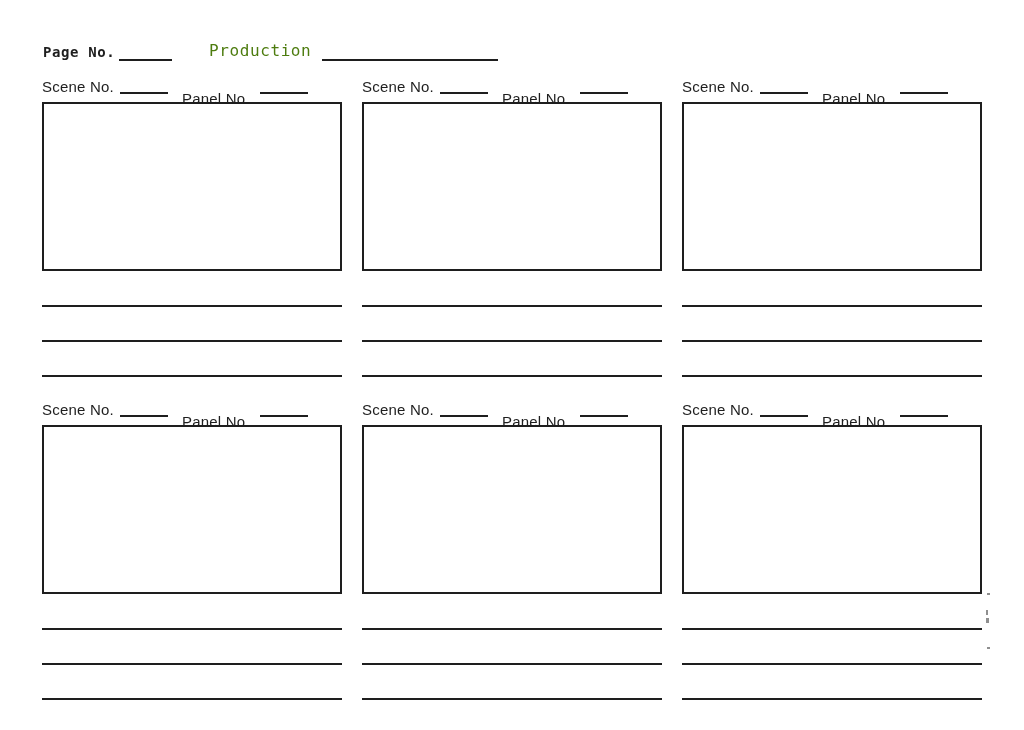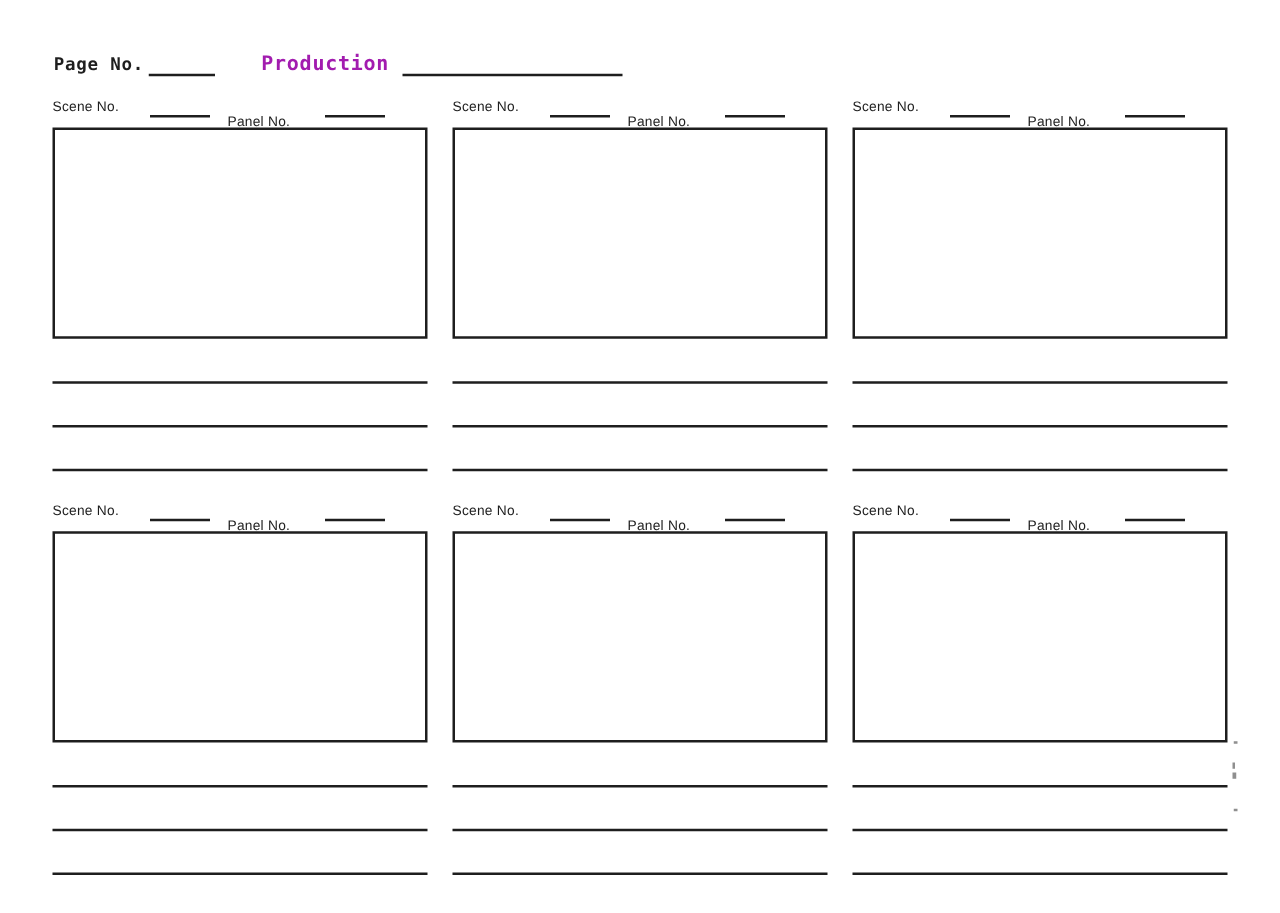--- a/index.html
+++ b/index.html
@@ -19,41 +19,41 @@
     font-size:14px;font-weight:600;letter-spacing:0.6px;
     line-height:14px;white-space:nowrap;color:#1e1e1e;
   }
   .hdr-page-line{
     position:absolute;left:119px;top:59px;width:53px;height:2px;
     background:#1e1e1e;overflow:hidden;font-size:11px;
   }
   .hdr-prod-label{
     position:absolute;left:209px;top:42px;
     font-family:"DejaVu Sans Mono",monospace;
-    font-size:16px;font-weight:700;letter-spacing:0.6px;
-    line-height:17px;white-space:nowrap;color:#a21caf;
+    font-size:16px;font-weight:400;letter-spacing:0.6px;
+    line-height:17px;white-space:nowrap;color:#4d7c0f;
   }
   .hdr-prod-line{
     position:absolute;left:322px;top:59px;width:176px;height:2px;
     background:#1e1e1e;overflow:hidden;font-size:11px;
   }
 
   
   .grid{
     position:absolute;left:42px;top:79px;
     display:grid;
     grid-template-columns:repeat(3,300px);
     column-gap:20px;
     row-gap:25px;
   }
   .panel{width:300px;}
 
   .panel-header{
     position:relative;height:17px;
-    font-size:11px;line-height:15px;letter-spacing:0.2px;
+    font-size:15px;line-height:15px;letter-spacing:0.2px;
     color:#1e1e1e;white-space:nowrap;
   }
   .lbl-scene{position:absolute;left:0;top:0;}
   .blank-scene{position:absolute;left:78px;top:13px;width:48px;height:2px;background:#1e1e1e;overflow:hidden;font-size:10px;}
   .lbl-panel{position:absolute;left:140px;top:12px;}
   .blank-panel{position:absolute;left:218px;top:13px;width:48px;height:2px;background:#1e1e1e;overflow:hidden;font-size:10px;}
 
   .frame{
     box-sizing:border-box;
     margin-top:6px;

